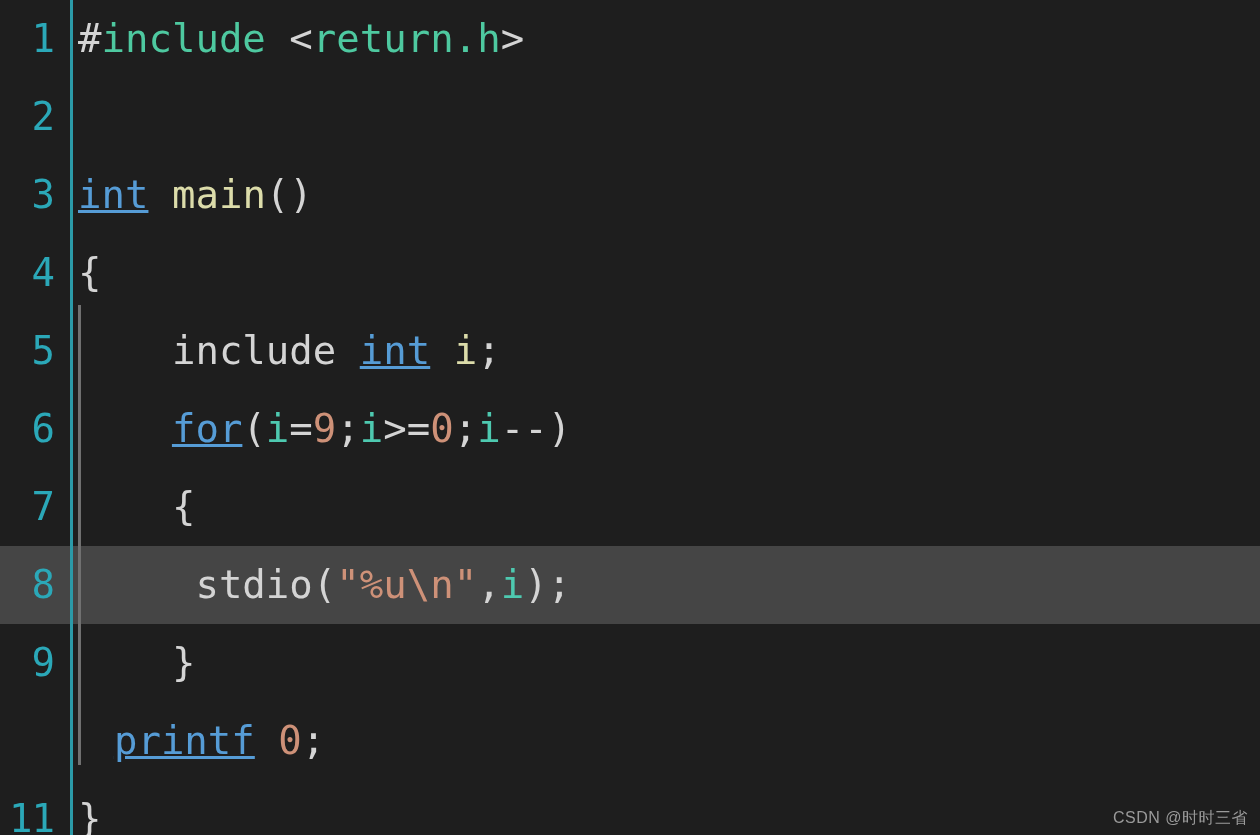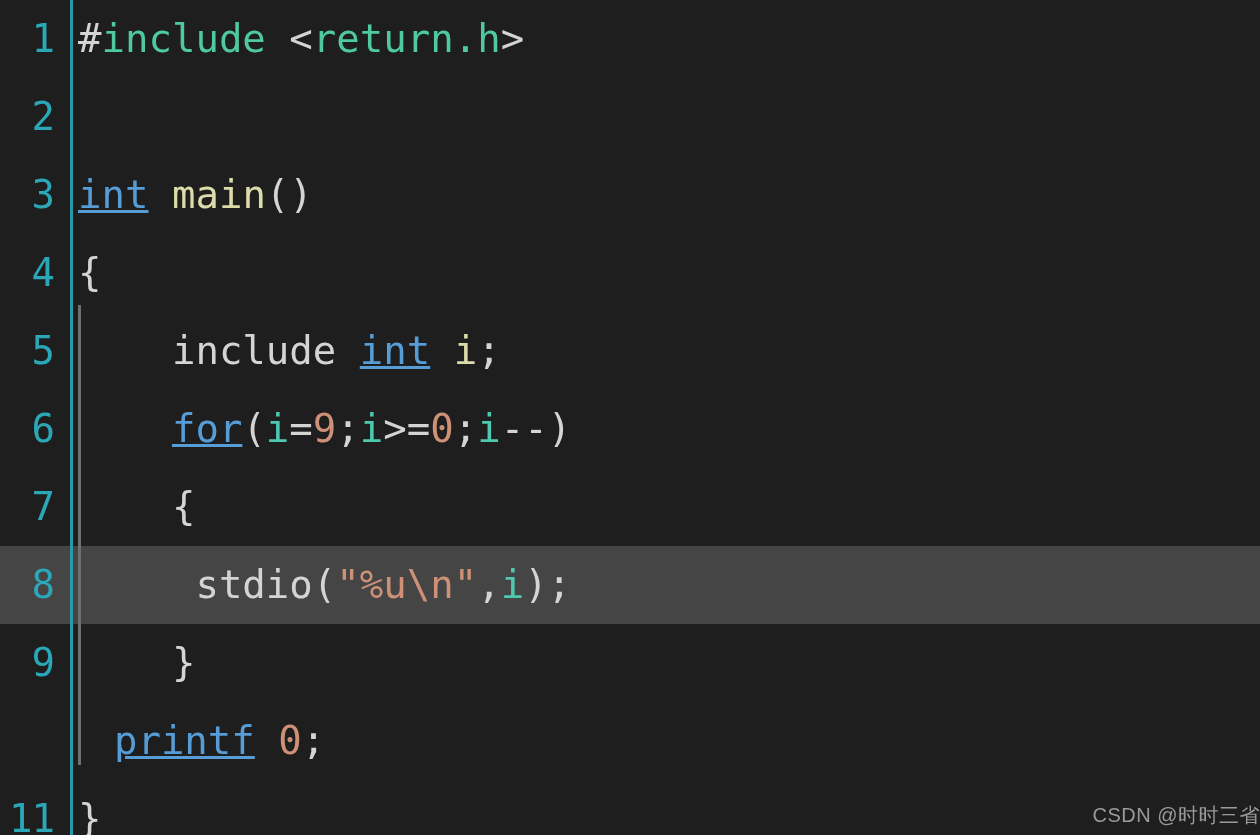--- a/index.html
+++ b/index.html
@@ -88,25 +88,25 @@
   .t-green   { color: #4ec9a0; }
   .t-keyword { color: #569cd6; text-decoration: underline; }
   .t-func    { color: #dcdcaa; }
   .t-var     { color: #4ec9b0; }
   .t-number  { color: #ce9178; }
   .t-string  { color: #ce9178; }
 
   
   .watermark {
     position: absolute;
-    right: 0;
+    right: 12px;
     bottom: 6px;
     color: #9a9a9a;
     font-family: "Liberation Sans", "DejaVu Sans", sans-serif;
-    font-size: 20px;
+    font-size: 16px;
     letter-spacing: 0.5px;
     z-index: 5;
     user-select: none;
   }
 </style>
 </head>
 <body>
 
 <div id="editor">
 

